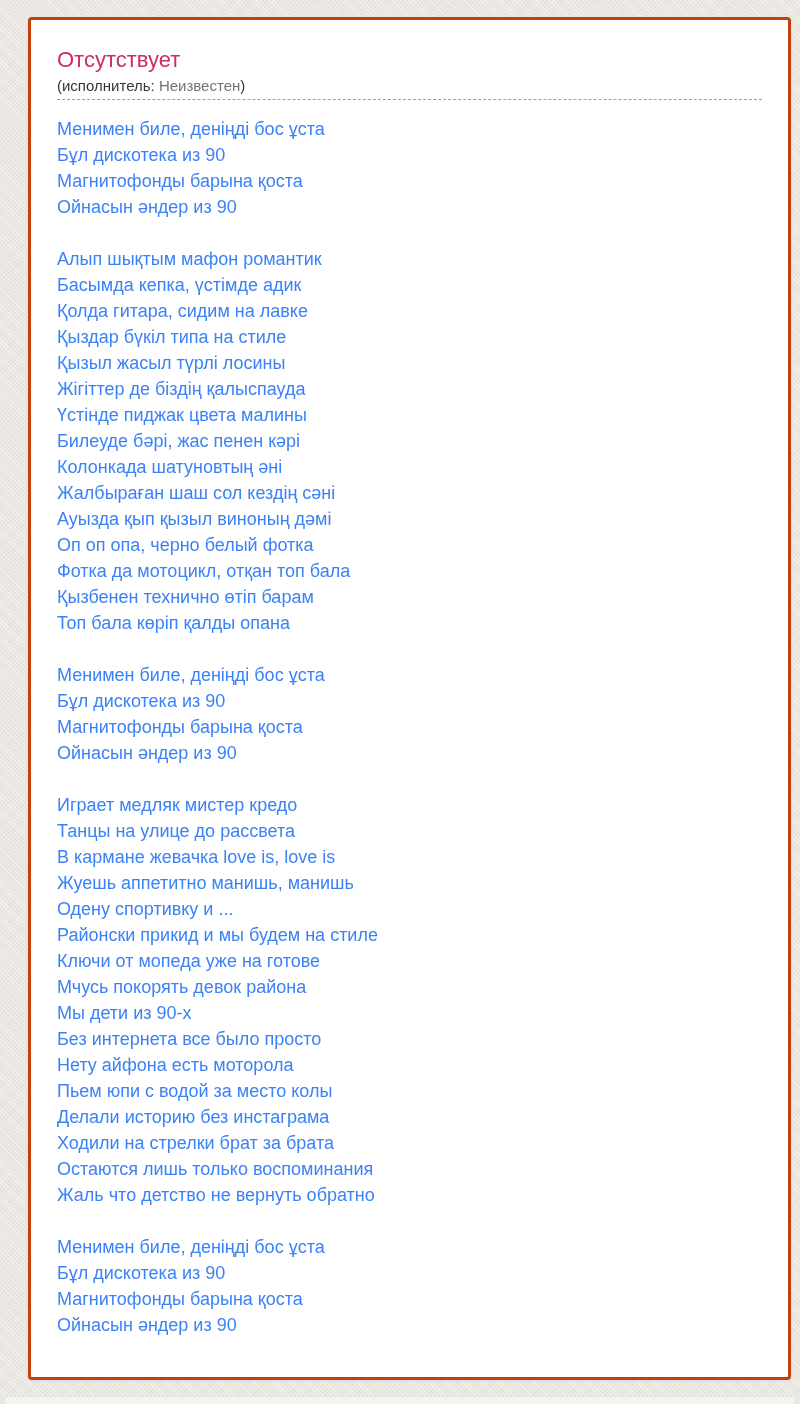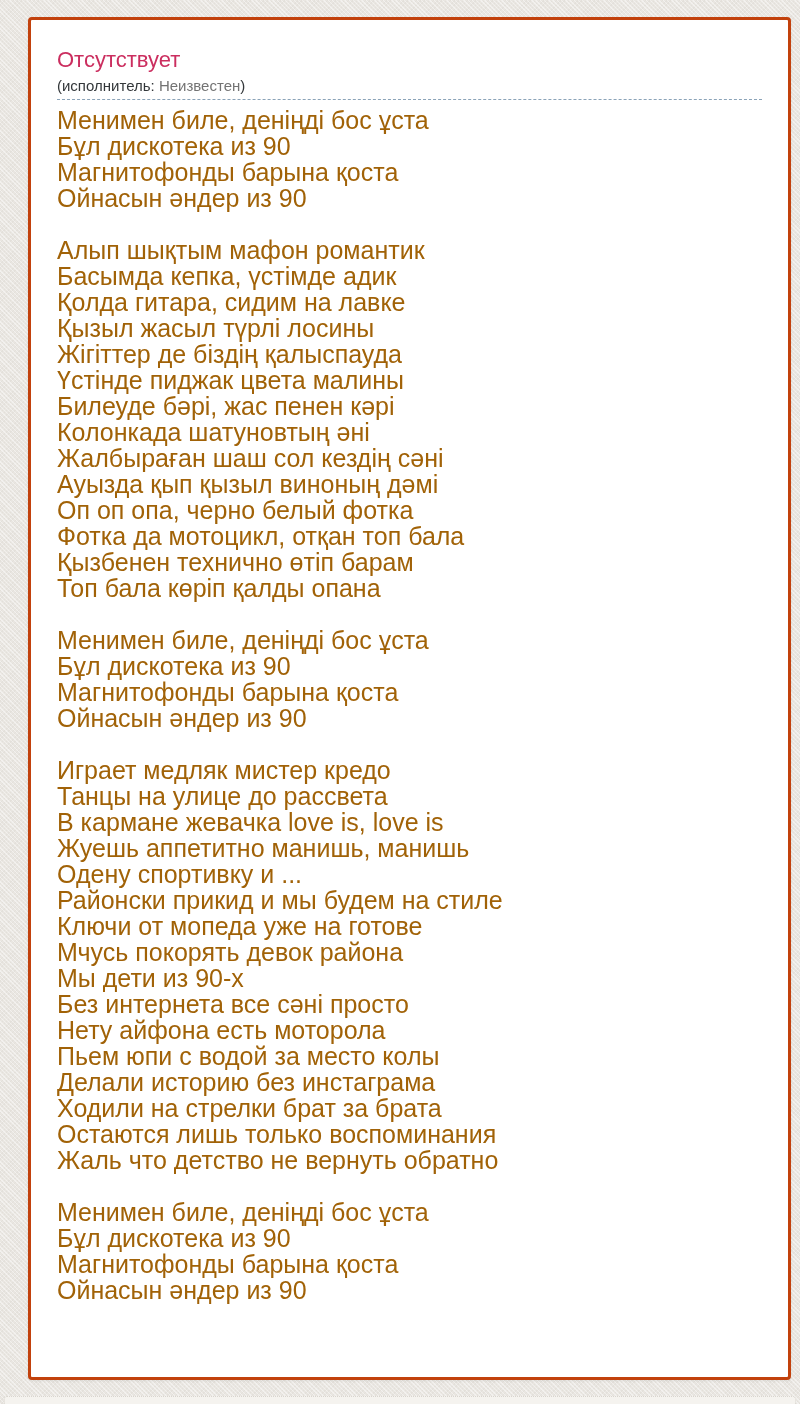--- a/index.html
+++ b/index.html
@@ -48,24 +48,24 @@
     color: #737373;
     text-decoration: none;
     cursor: pointer;
   }
   .divider {
     margin-top: 3px;
     height: 0;
     border-bottom: 1px dashed #8ba3b8;
   }
   .lyrics {
-    margin-top: 7px;
-    font-size: 25px;
+    margin-top: 16px;
+    font-size: 18px;
     line-height: 26px;
-    color: #a16207;
+    color: #3b82f6;
   }
   .stanza { margin: 0 0 26px 0; }
   .stanza:last-child { margin-bottom: 0; }
   .line { white-space: pre-wrap; }
   .next-section-edge {
     position: absolute;
     left: 4px;
     right: 4px;
     top: 1396px;
     height: 8px;
@@ -92,20 +92,21 @@
       <div class="stanza">
         <div class="line">Менимен биле, деніңді бос ұста</div>
         <div class="line">Бұл дискотека из 90</div>
         <div class="line">Магнитофонды барына қоста</div>
         <div class="line">Ойнасын әндер из 90</div>
       </div>
       <div class="stanza">
         <div class="line">Алып шықтым мафон романтик</div>
         <div class="line">Басымда кепка, үстімде адик</div>
         <div class="line">Қолда гитара, сидим на лавке</div>
+        <div class="line">Қыздар бүкіл типа на стиле</div>
         <div class="line">Қызыл жасыл түрлі лосины</div>
         <div class="line">Жігіттер де біздің қалыспауда</div>
         <div class="line">Үстінде пиджак цвета малины</div>
         <div class="line">Билеуде бәрі, жас пенен кәрі</div>
         <div class="line">Колонкада шатуновтың әні</div>
         <div class="line">Жалбыраған шаш сол кездің сәні</div>
         <div class="line">Ауызда қып қызыл виноның дәмі</div>
         <div class="line">Оп оп опа, черно белый фотка</div>
         <div class="line">Фотка да мотоцикл, отқан топ бала</div>
         <div class="line">Қызбенен технично өтіп барам</div>
@@ -120,21 +121,21 @@
       <div class="stanza">
         <div class="line">Играет медляк мистер кредо</div>
         <div class="line">Танцы на улице до рассвета</div>
         <div class="line">В кармане жевачка love is, love is</div>
         <div class="line">Жуешь аппетитно манишь, манишь</div>
         <div class="line">Одену спортивку и ...</div>
         <div class="line">Районски прикид и мы будем на стиле</div>
         <div class="line">Ключи от мопеда уже на готове</div>
         <div class="line">Мчусь покорять девок района</div>
         <div class="line">Мы дети из 90-х</div>
-        <div class="line">Без интернета все сәні просто</div>
+        <div class="line">Без интернета все было просто</div>
         <div class="line">Нету айфона есть моторола</div>
         <div class="line">Пьем юпи с водой за место колы</div>
         <div class="line">Делали историю без инстаграма</div>
         <div class="line">Ходили на стрелки брат за брата</div>
         <div class="line">Остаются лишь только воспоминания</div>
         <div class="line">Жаль что детство не вернуть обратно</div>
       </div>
       <div class="stanza">
         <div class="line">Менимен биле, деніңді бос ұста</div>
         <div class="line">Бұл дискотека из 90</div>

